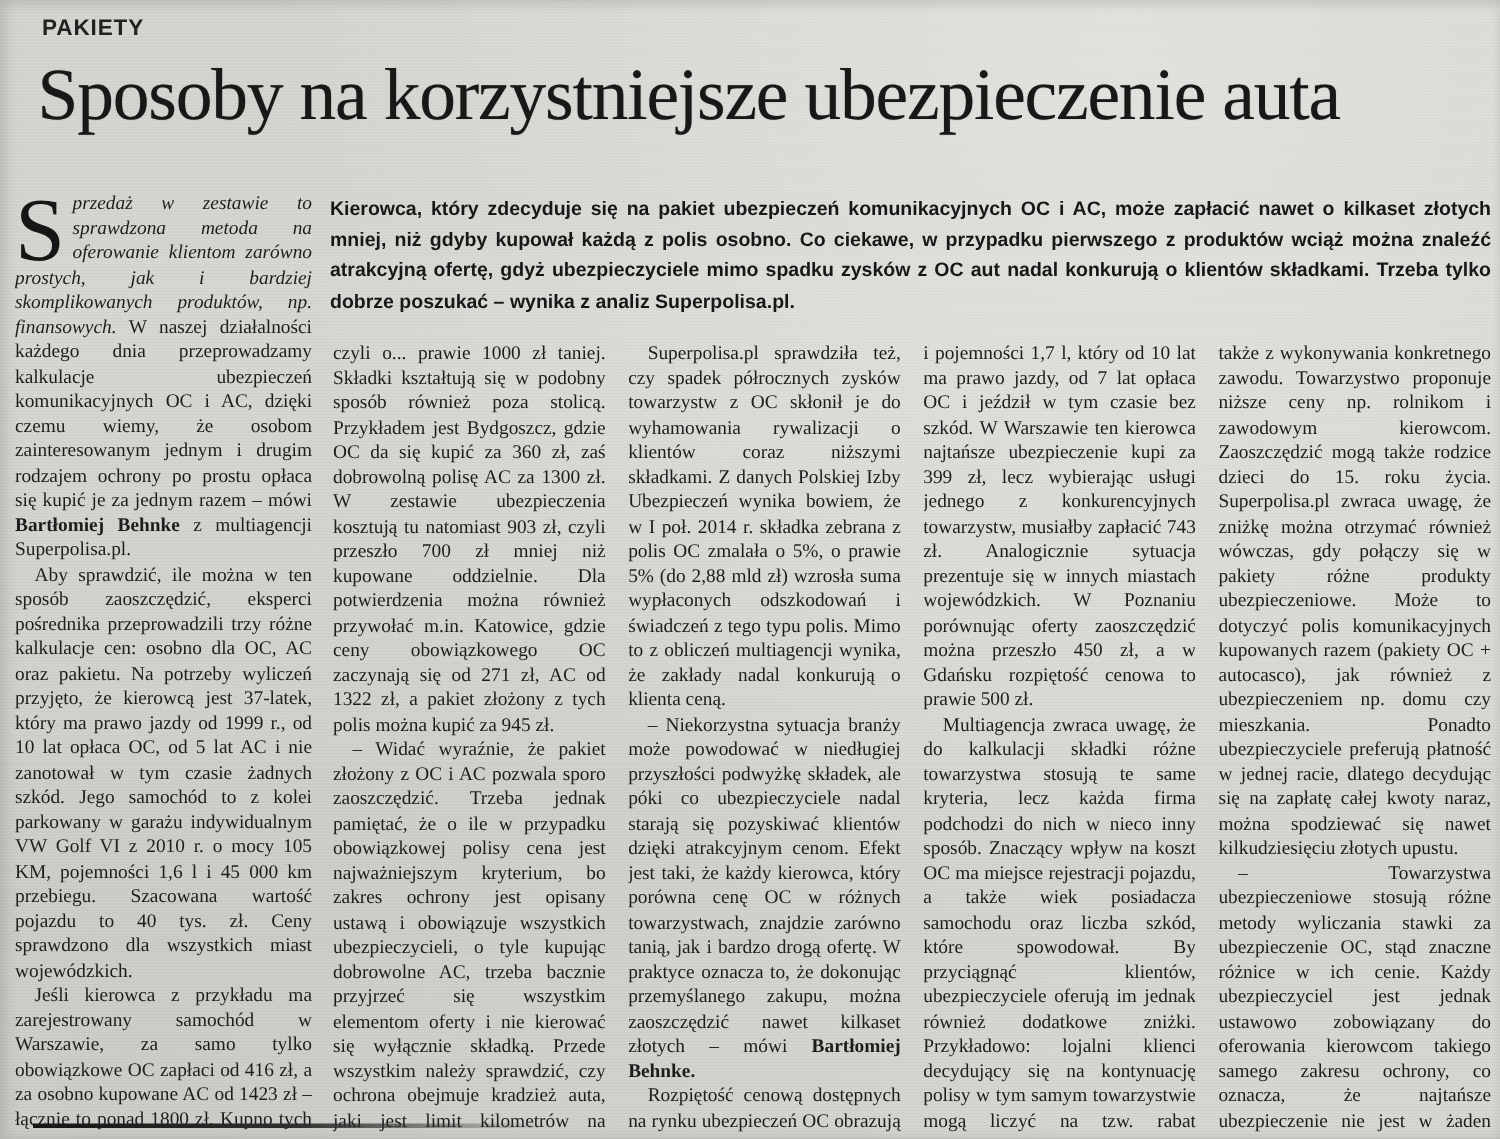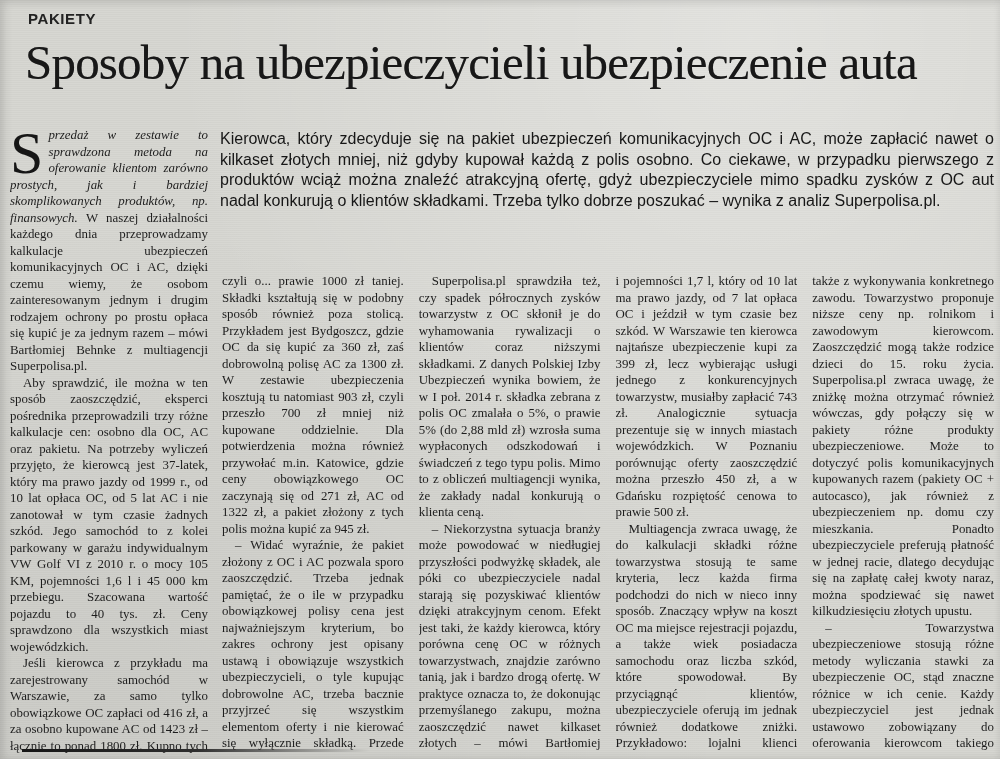--- a/index.html
+++ b/index.html
@@ -24,58 +24,58 @@
   .headline{
     position:absolute;left:25px;top:34px;margin:0;
     font-family:"Liberation Serif","DejaVu Serif",serif;
     font-weight:500;font-size:49px;letter-spacing:-0.8px;
     white-space:nowrap;color:#181818;
     text-shadow:0 0 0.6px rgba(0,0,0,0.45);
   }
   .lead{
     position:absolute;left:220px;top:129px;width:774px;
     font-family:"Liberation Sans","DejaVu Sans",sans-serif;
-    font-weight:normal;font-size:16px;line-height:20.6px;
+    font-weight:bold;font-size:13px;line-height:20.6px;
     text-align:justify;color:#171717;
   }
   .col{overflow:hidden;}
   .col-first{
     position:absolute;left:10px;top:127px;width:198px;height:626px;
   }
   .cols-rest{
     position:absolute;left:222px;top:227px;right:6px;bottom:4px;
-    display:flex;gap:15px;margin-top:46px;
+    display:flex;gap:15px;
   }
   .cols-rest .col{flex:1 1 0;}
   p.para{
     margin:0;text-align:justify;
     font-size:12.9px;line-height:16.5px;color:#1d1d1d;
   }
   p.indent{text-indent:13px;}
   .seg-r{font-style:normal;font-weight:normal;}
   .seg-i{}
-  .seg-b{font-weight:normal;}
+  .seg-b{font-weight:bold;}
   .seg-bi{font-weight:normal;font-style:italic;}
   .dropcap{
     float:left;
     font-family:"Liberation Serif","DejaVu Serif",serif;
     font-size:60px;line-height:46px;
     padding:3px 5px 0 0;color:#161616;
   }
   .bottom-rule{
     position:absolute;left:22px;top:749px;width:348px;height:3px;
     background:linear-gradient(to right,#161616,#2e2e2e 50%,rgba(30,30,30,0) 100%);
   }
 </style>
 </head>
 <body>
 
 <div class="page">
   <div class="kicker">PAKIETY</div>
-  <h1 class="headline">Sposoby na ubezpieczycieli ubezpieczenie auta</h1>
+  <h1 class="headline">Sposoby na korzystniejsze ubezpieczenie auta</h1>
   <div class="lead">Kierowca, który zdecyduje się na pakiet ubezpieczeń komunikacyjnych OC i AC, może zapłacić nawet o kilkaset złotych mniej, niż gdyby kupował każdą z polis osobno. Co ciekawe, w przypadku pierwszego z produktów wciąż można znaleźć atrakcyjną ofertę, gdyż ubezpieczyciele mimo spadku zysków z OC aut nadal konkurują o klientów składkami. Trzeba tylko dobrze poszukać – wynika z analiz Superpolisa.pl.</div>
 
   <div class="col col-first">
       <p class="para"><span class="dropcap">S</span><span class="seg-bi">przedaż w zestawie to sprawdzona metoda na oferowanie klientom zarówno prostych, jak i bardziej skomplikowanych produktów, np. finansowych. </span><span class="seg-i">W naszej działalności każdego dnia przeprowadzamy kalkulacje ubezpieczeń komunikacyjnych OC i AC, dzięki czemu wiemy, że osobom zainteresowanym jednym i drugim rodzajem ochrony po prostu opłaca się kupić je za jednym razem – mówi </span><span class="seg-b">Bartłomiej Behnke</span><span class="seg-r"> z multiagencji Superpolisa.pl.</span></p>
       <p class="para indent"><span class="seg-r">Aby sprawdzić, ile można w ten sposób zaoszczędzić, eksperci pośrednika przeprowadzili trzy różne kalkulacje cen: osobno dla OC, AC oraz pakietu. Na potrzeby wyliczeń przyjęto, że kierowcą jest 37-latek, który ma prawo jazdy od 1999 r., od 10 lat opłaca OC, od 5 lat AC i nie zanotował w tym czasie żadnych szkód. Jego samochód to z kolei parkowany w garażu indywidualnym VW Golf VI z 2010 r. o mocy 105 KM, pojemności 1,6 l i 45 000 km przebiegu. Szacowana wartość pojazdu to 40 tys. zł. Ceny sprawdzono dla wszystkich miast wojewódzkich.</span></p>
       <p class="para indent"><span class="seg-r">Jeśli kierowca z przykładu ma zarejestrowany samochód w Warszawie, za samo tylko obowiązkowe OC zapłaci od 416 zł, a za osobno kupowane AC od 1423 zł – łącznie to ponad 1800 zł. Kupno tych ubezpieczeń w pakiecie jest natomiast możliwe w jednym z towarzystw ubezpieczeniowych za 866 zł,</span></p>
     </div>
 
   <div class="cols-rest">
     <div class="col">

